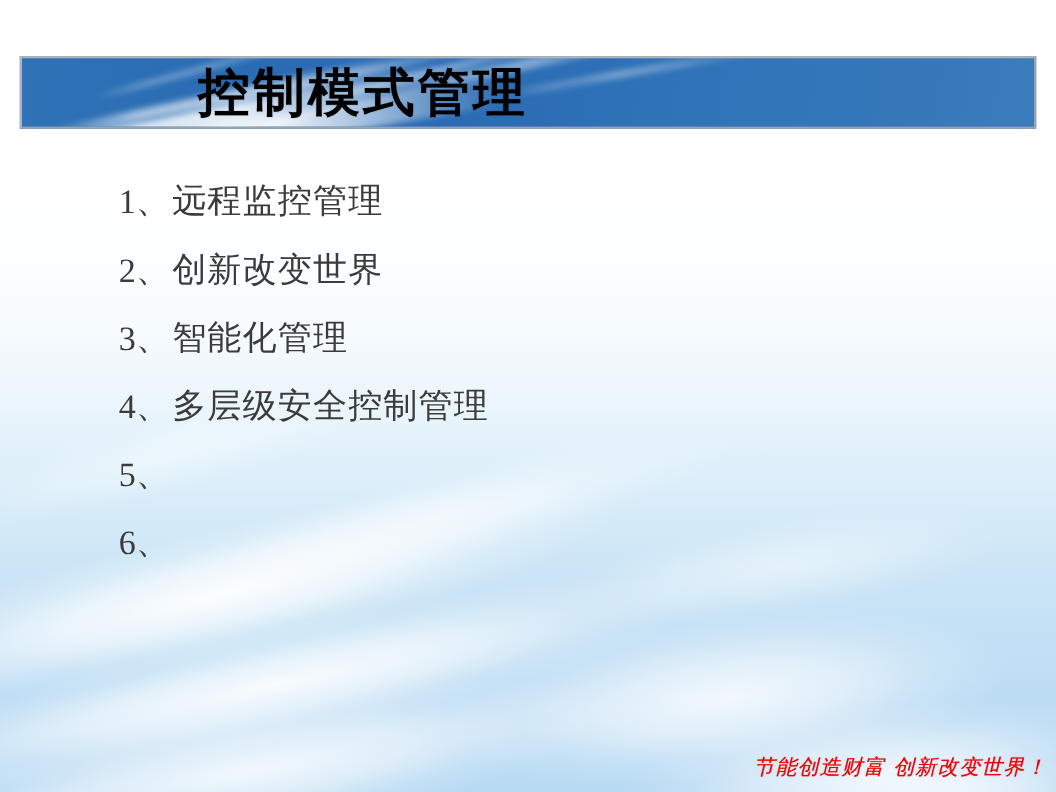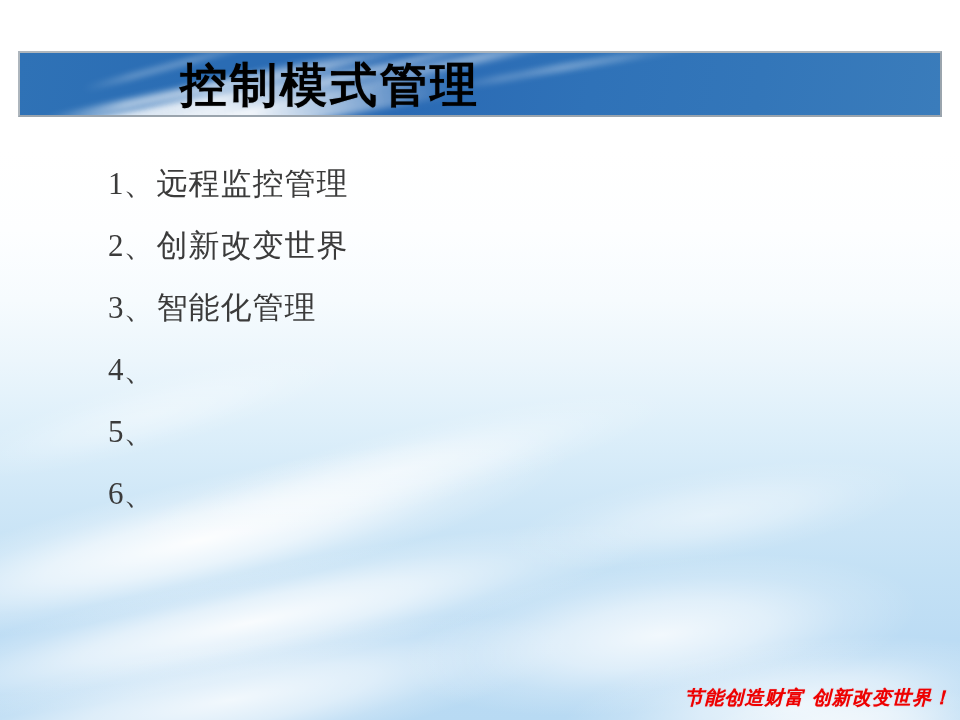--- a/index.html
+++ b/index.html
@@ -170,21 +170,21 @@
     letter-spacing: 1px;
   }
 
   
   #footer-slogan {
     position: absolute;
     right: 8px;
     bottom: 9px;
     font-family: "DejaVu Sans", "Liberation Sans", sans-serif;
     font-size: 19px;
-    font-weight: bold;
+    font-weight: normal;
     font-style: italic;
     color: #ee0000;
     letter-spacing: 1px;
     white-space: nowrap;
     text-shadow: 0 0 1px rgba(238,0,0,.6);
   }
 </style>
 </head>
 <body>
 
@@ -233,20 +233,21 @@
 
     <div class="list-item">
       <span class="item-num">3</span>
       <span class="item-sep">、</span>
       <span class="item-text">智能化管理</span>
     </div>
 
     <div class="list-item">
       <span class="item-num">4</span>
       <span class="item-sep">、</span>
+      <span class="item-text">多层级安全控制管理</span>
     </div>
 
     <div class="list-item">
       <span class="item-num">5</span>
       <span class="item-sep">、</span>
     </div>
 
     <div class="list-item">
       <span class="item-num">6</span>
       <span class="item-sep">、</span>

